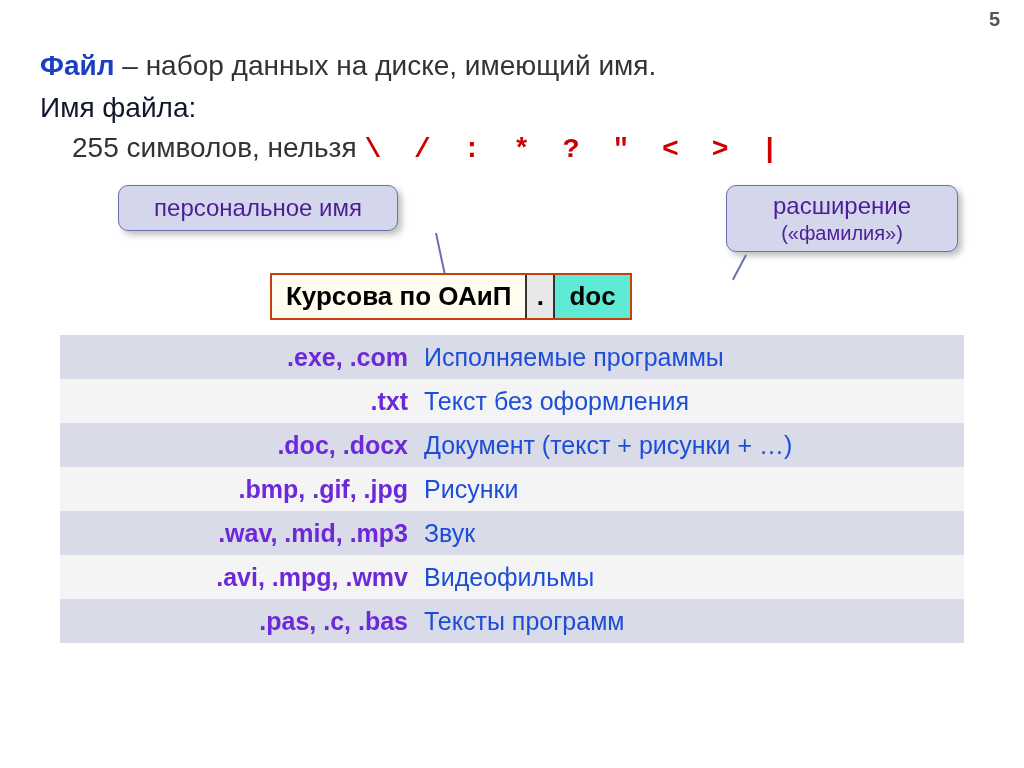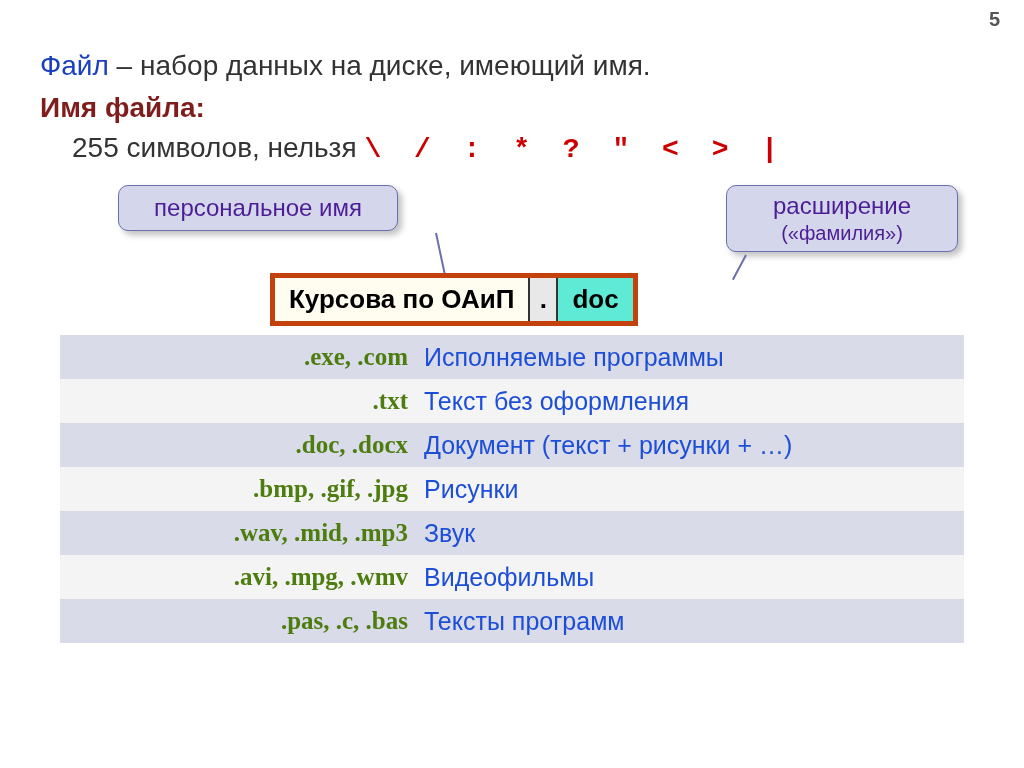--- a/index.html
+++ b/index.html
@@ -22,26 +22,26 @@
   .content {
     padding: 50px 40px 0 40px;
   }
   .line1 {
     font-size: 28px;
     color: #333;
     margin-bottom: 10px;
   }
   .line1 .term {
     color: #1a3fbf;
-    font-weight: normal;
+    font-weight: bold;
   }
   .line2 {
     font-size: 28px;
-    color: #7f1d1d;
-    font-weight: bold;
+    color: #0f172a;
+    font-weight: normal;
     margin-bottom: 8px;
   }
   .line3 {
     font-size: 28px;
     color: #333;
     padding-left: 32px;
     margin-bottom: 20px;
   }
   .line3 .bold { font-weight: normal; }
   .line3 .forbidden {
@@ -102,21 +102,21 @@
     height: 28px;
     transform: rotate(28deg);
     transform-origin: top;
   }
   
   .filename-box {
     position: absolute;
     left: 230px;
     top: 88px;
     display: flex;
-    border: 5px solid #c2410c;
+    border: 2px solid #c2410c;
     background: #fffdf0;
   }
   .filename-box .cell {
     padding: 6px 14px;
     font-size: 26px;
     font-weight: bold;
     border-right: 2px solid #333;
   }
   .filename-box .cell:last-child { border-right: none; }
   .filename-box .name { background: #fffdf0; }
@@ -132,23 +132,23 @@
     align-items: center;
     height: 44px;
     font-size: 25px;
   }
   .ext-row:nth-child(odd)  { background: #d9dbe8; }
   .ext-row:nth-child(even) { background: #f4f4f4; }
   .ext-col-left {
     width: 360px;
     text-align: right;
     padding-right: 12px;
-    font-family: Liberation Serif, serif;
-    font-weight: bold;
-    color: #4d7c0f;
+    font-family: Liberation Sans, sans-serif;
+    font-weight: bold;
+    color: #6d28d9;
     white-space: nowrap;
   }
   .ext-col-right {
     flex: 1;
     padding-left: 4px;
     color: #1d4ed8;
   }
 </style>
 </head>
 <body>

